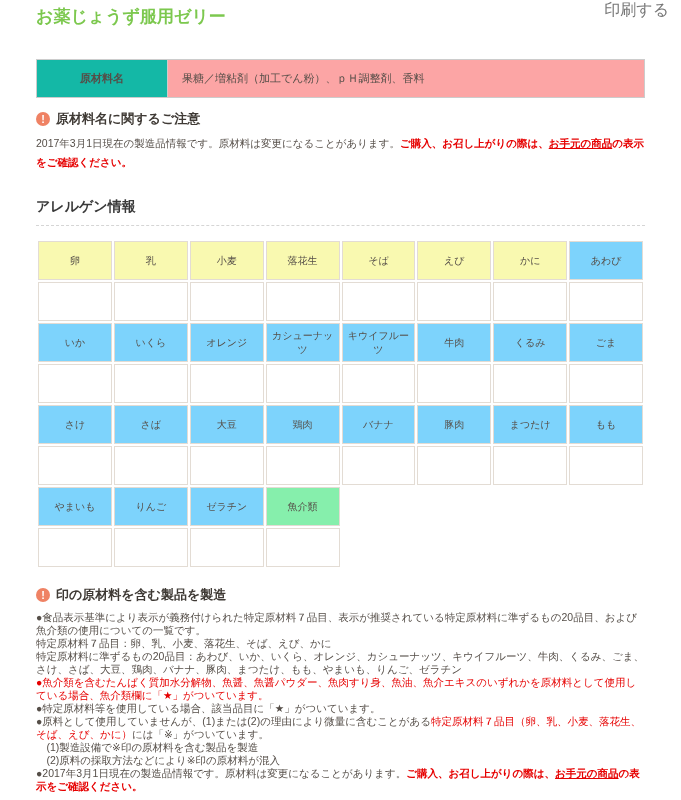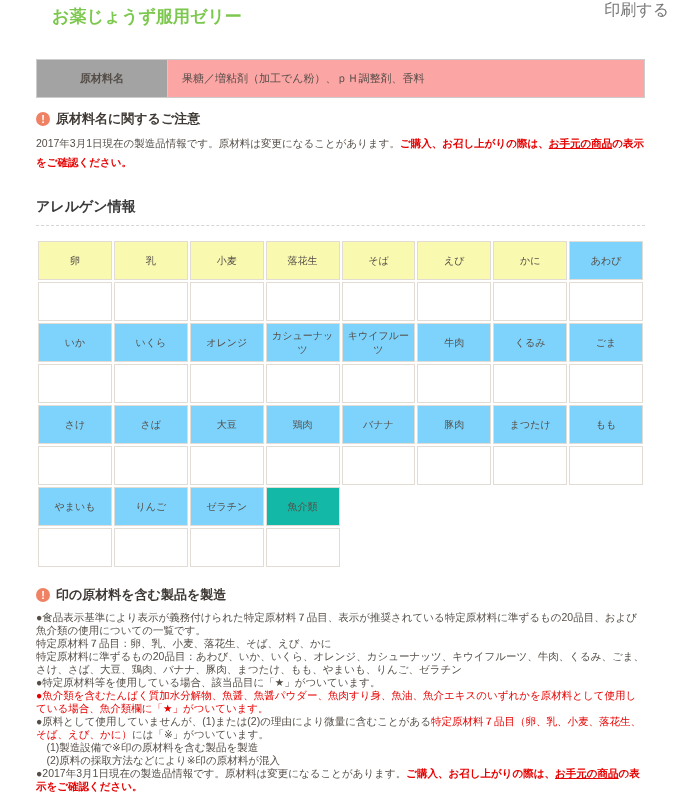--- a/index.html
+++ b/index.html
@@ -9,31 +9,31 @@
     font-family:"Liberation Sans","DejaVu Sans",sans-serif;
   }
   .page{position:relative;padding:0 36px;width:609px;}
 
   .print-link{
     position:absolute;top:-7px;right:12px;
     font-size:16px;color:#777;text-decoration:none;cursor:pointer;
   }
 
   .title{
-    margin:7px 0 0 16px;font-size:17px;line-height:1.2;
+    margin:7px 0 0 0;font-size:17px;line-height:1.2;
     font-weight:bold;color:#7cc84e;
   }
 
   
   .ing-table{
     margin-top:32px;width:100%;border-collapse:collapse;
     font-size:11px;color:#554e48;
   }
   .ing-table th{
-    width:118px;background:#a3a3a3;border:1px solid #cccccc;
+    width:118px;background:#14b8a6;border:1px solid #cccccc;
     font-weight:bold;text-align:center;padding:11px 6px;font-size:11px;
   }
   .ing-table td{
     border:1px solid #cccccc;background:#fca5a5;
     text-align:left;padding:11px 14px;
   }
 
   
   .notice-head{
     display:flex;align-items:center;gap:6px;
@@ -59,21 +59,21 @@
   
   .allergen-table{border-collapse:separate;border-spacing:2px;margin-top:13px;}
   .allergen-table td{
     width:72px;height:35px;border:1px solid #e3dcd4;
     text-align:center;vertical-align:middle;
   }
   .al{font-size:10px;color:#554e48;border-bottom:1px dashed #ccc4bc;}
   .av{background:#ffffff;}
   .bg-yellow{background:#f9f9b0;}
   .bg-green{background:#7dd3fc;}
-  .bg-blue{background:#14b8a6;}
+  .bg-blue{background:#86efac;}
   .e-t{border-top-color:#c8b5aa;}
   .e-l{border-left-color:#c8b5aa;}
   .e-r{border-right-color:#c8b5aa;}
   .e-b{border-bottom-color:#c8b5aa;}
 
   
   .notes{margin-top:7px;font-size:10.5px;line-height:13px;color:#554e48;}
   .seg-normal{}
   .seg-red{color:#e60000;}
   .seg-red-bold{color:#e60000;font-weight:bold;}
@@ -183,21 +183,21 @@
     </table>
 
   <div class="notice-head notice-head-2">
     <span class="warn-icon">!</span>
     <span>印の原材料を含む製品を製造</span>
   </div>
   <div class="notes">
       <div><span class="seg-normal">●食品表示基準により表示が義務付けられた特定原材料７品目、表示が推奨されている特定原材料に準ずるもの20品目、および魚介類の使用についての一覧です。</span></div>
       <div><span class="seg-normal">特定原材料７品目：卵、乳、小麦、落花生、そば、えび、かに</span></div>
       <div><span class="seg-normal">特定原材料に準ずるもの20品目：あわび、いか、いくら、オレンジ、カシューナッツ、キウイフルーツ、牛肉、くるみ、ごま、さけ、さば、大豆、鶏肉、バナナ、豚肉、まつたけ、もも、やまいも、りんご、ゼラチン</span></div>
+      <div><span class="seg-red">●魚介類を含むたんぱく質加水分解物、魚醤、魚醤パウダー、魚肉すり身、魚油、魚介エキスのいずれかを原材料として使用している場合、魚介類欄に「★」がついています。</span></div>
       <div><span class="seg-normal">●特定原材料等を使用している場合、該当品目に「★」がついています。</span></div>
-      <div><span class="seg-red">●魚介類を含むたんぱく質加水分解物、魚醤、魚醤パウダー、魚肉すり身、魚油、魚介エキスのいずれかを原材料として使用している場合、魚介類欄に「★」がついています。</span></div>
       <div><span class="seg-normal">●原料として使用していませんが、(1)または(2)の理由により微量に含むことがある</span><span class="seg-red">特定原材料７品目（卵、乳、小麦、落花生、そば、えび、かに）</span><span class="seg-normal">には「※」がついています。</span></div>
       <div><span class="seg-normal">　(1)製造設備で※印の原材料を含む製品を製造</span></div>
       <div><span class="seg-normal">　(2)原料の採取方法などにより※印の原材料が混入</span></div>
       <div><span class="seg-normal">●2017年3月1日現在の製造品情報です。原材料は変更になることがあります。</span><span class="seg-red-bold">ご購入、お召し上がりの際は、</span><span class="seg-red-bold-underline">お手元の商品</span><span class="seg-red-bold">の表示をご確認ください。</span></div>
     </div>
 
 </div>
 
 </body></html>

